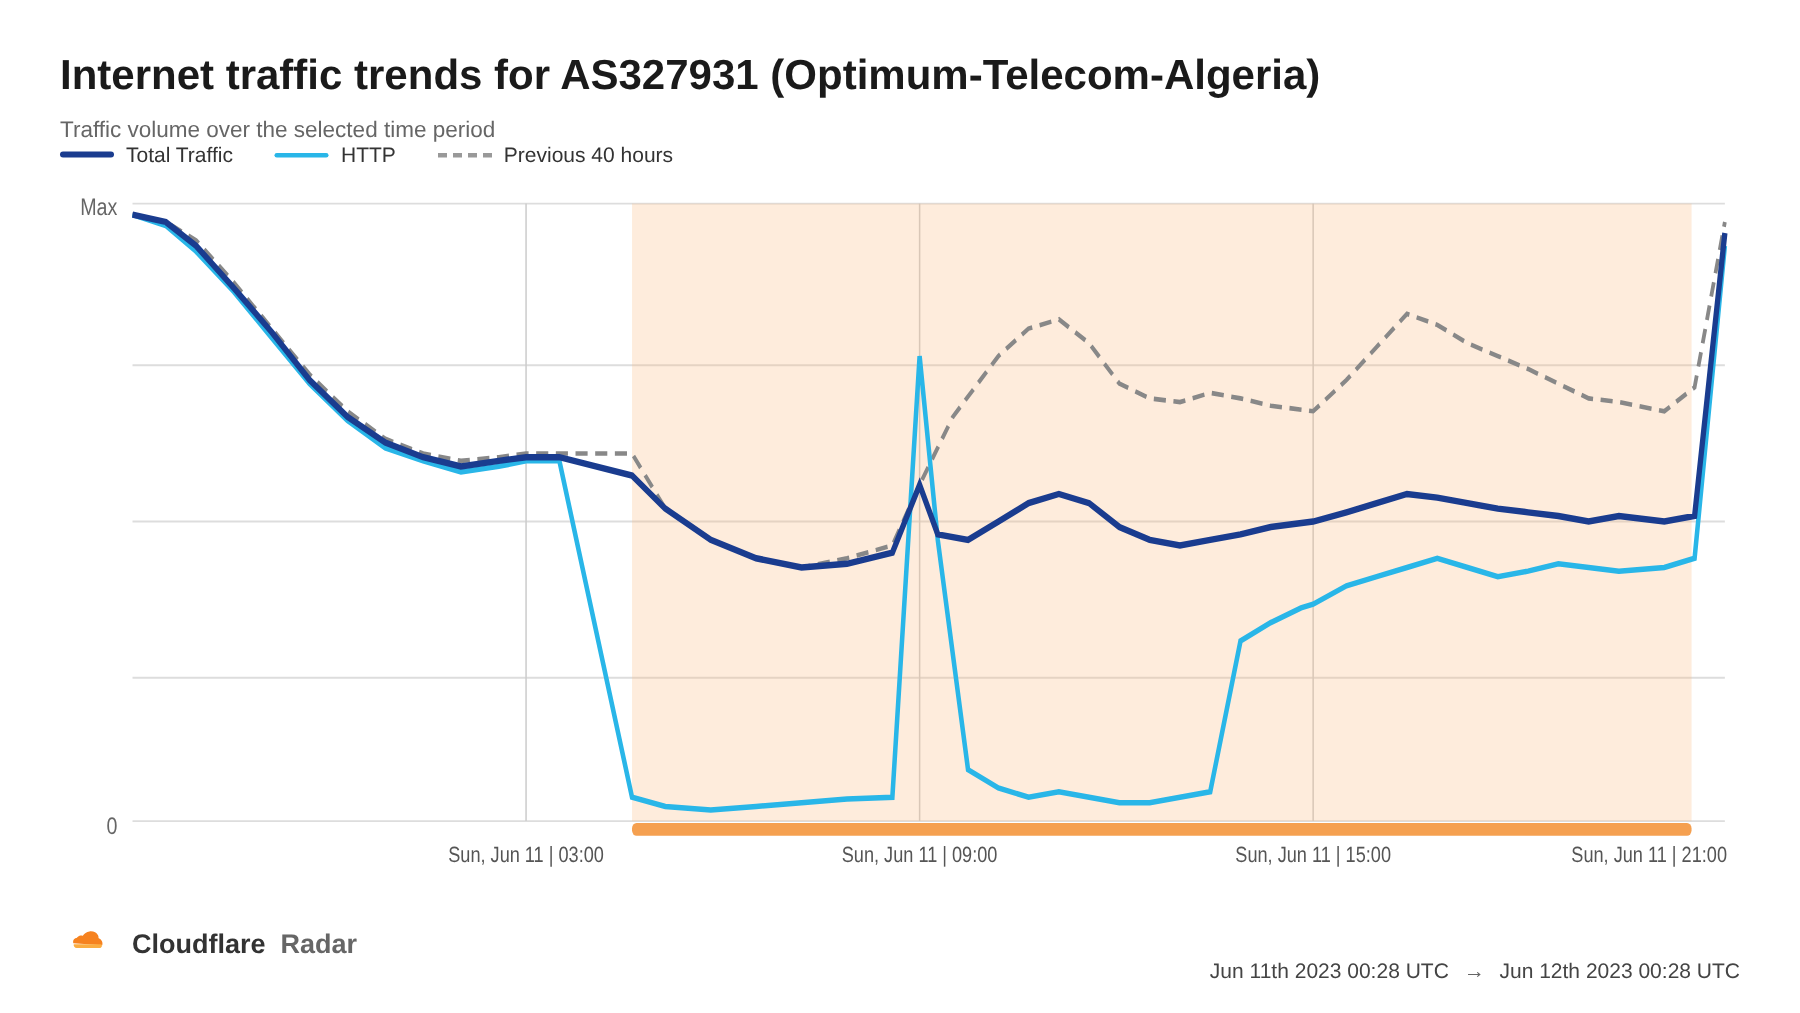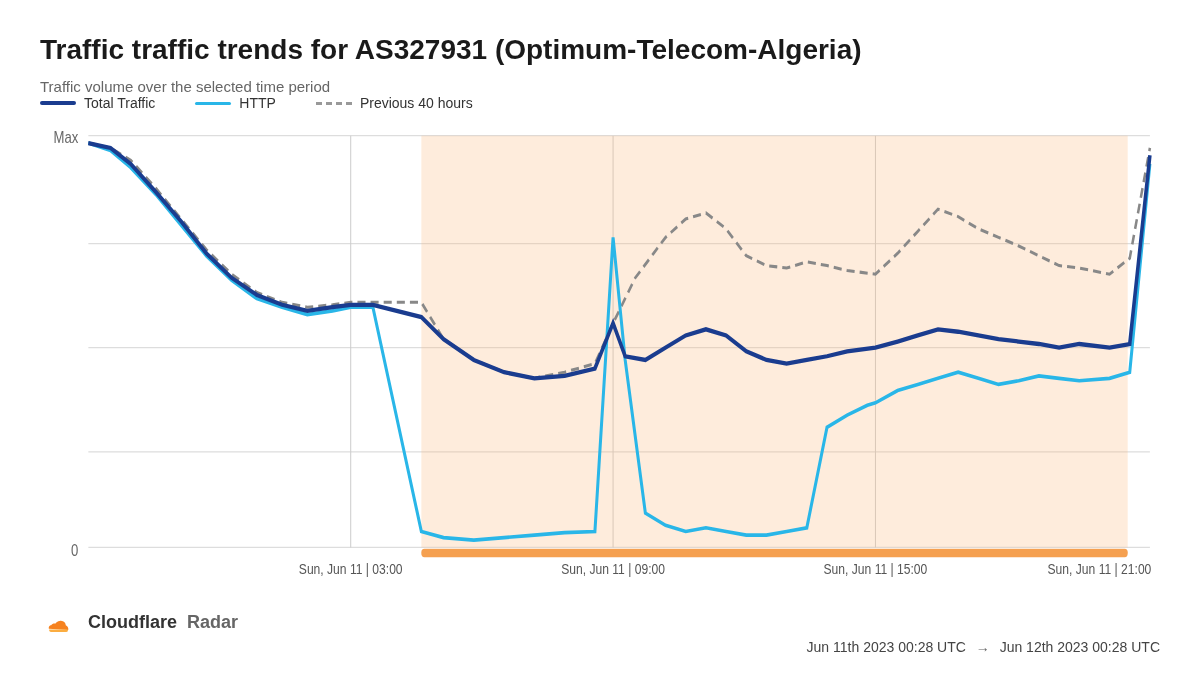--- a/index.html
+++ b/index.html
@@ -20,21 +20,21 @@
       margin-bottom: 10px;
     }
     .subtitle {
       font-size: 15px;
       color: #666;
       margin-bottom: 0;
     }
     .legend {
       display: flex;
       align-items: flex-end;
-      gap: 40px;
+      gap: 28px;
       margin-bottom: 10px;
       font-size: 14px;
       color: #333;
     }
     .legend-item {
       display: flex;
       align-items: center;
       gap: 8px;
     }
     .legend-line-total {
@@ -65,21 +65,21 @@
     }
     .footer {
       display: flex;
       align-items: center;
       justify-content: space-between;
       padding-top: 10px;
       border-top: none;
     }
     .cloudflare-brand {
       display: flex;
-      align-items: flex-start;
+      align-items: flex-end;
       gap: 10px;
       font-size: 18px;
       font-weight: 600;
       color: #333;
     }
     .cloudflare-logo {
       width: 38px;
       height: 28px;
     }
     .radar-label {
@@ -92,21 +92,21 @@
       margin-top: 42px;
     }
     .arrow {
       margin: 0 6px;
       color: #666;
     }
   </style>
 </head>
 <body>
 
-<h1 class="title">Traffic traffic trends for AS327931 (Optimum-Telecom-Algeria)</h1>
+<h1 class="title">Internet traffic trends for AS327931 (Optimum-Telecom-Algeria)</h1>
 <p class="subtitle">Traffic volume over the selected time period</p>
 
 <div class="legend">
   <div class="legend-item">
     <div class="legend-line-total"></div>
     <span>Total Traffic</span>
   </div>
   <div class="legend-item">
     <div class="legend-line-http"></div>
     <span>HTTP</span>

